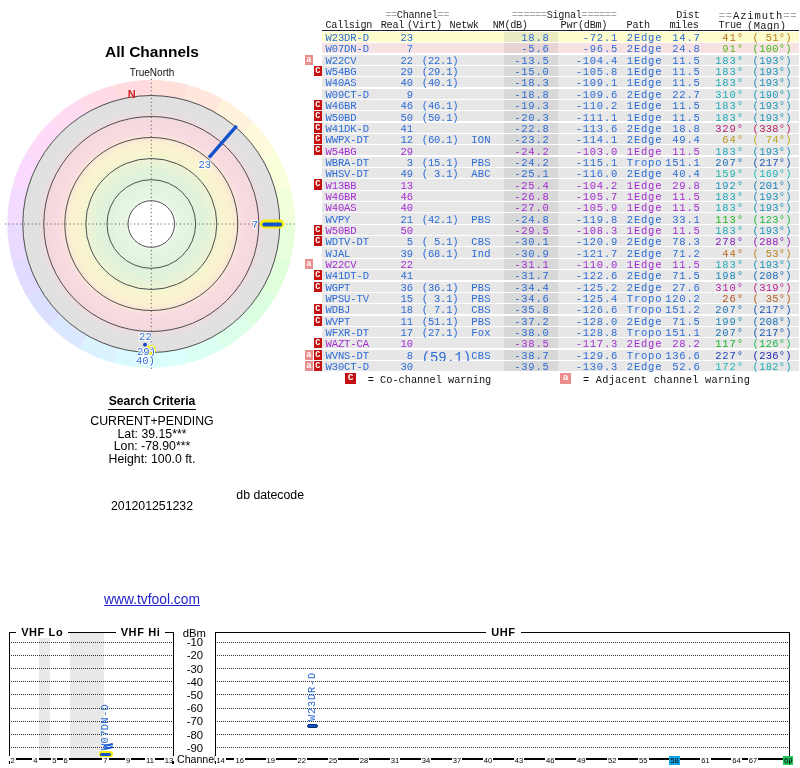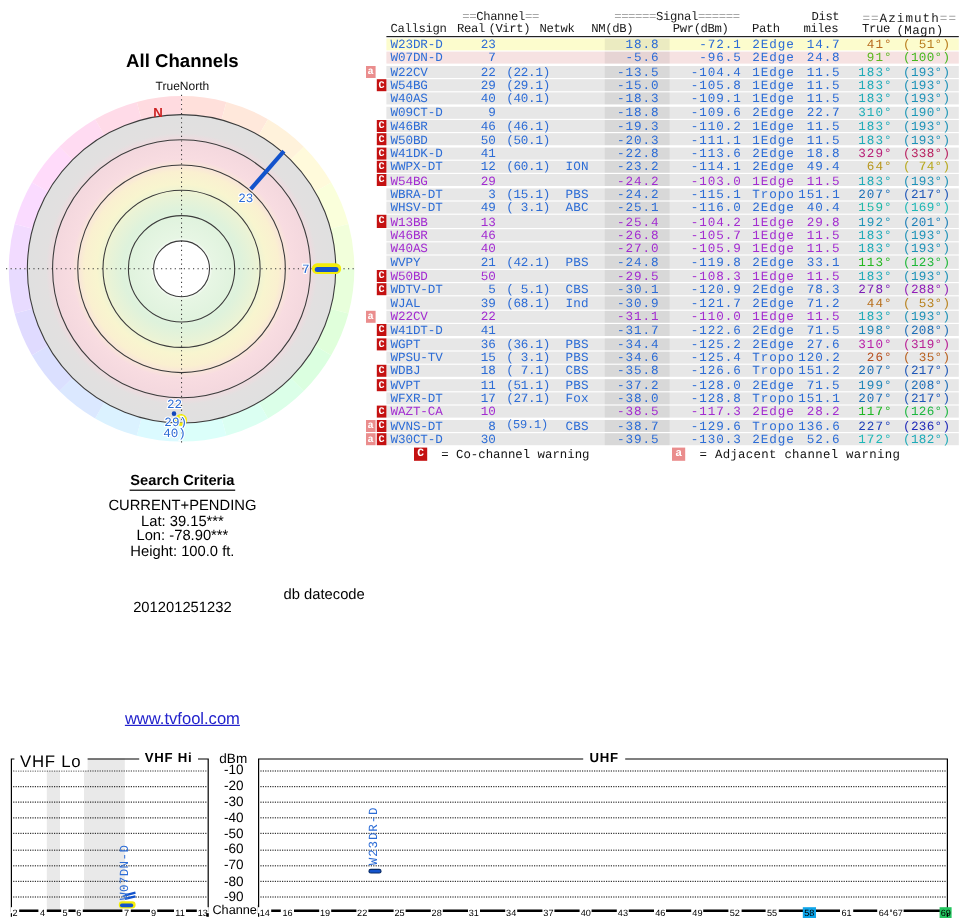--- a/index.html
+++ b/index.html
@@ -406,21 +406,21 @@
 <span class="abs mono" style="left:626.8px;top:338.4px;font-size:10.5px;letter-spacing:0.8px;color:#a32cd1;">2Edge</span>
 <span class="abs mono" style="right:99.5px;top:338.4px;font-size:10.5px;letter-spacing:0.75px;color:#a32cd1;">28.2</span>
 <span class="abs mono" style="right:56.2px;top:338.4px;font-size:10.5px;letter-spacing:0.85px;color:hsl(122,72%,42%);">117°</span>
 <span class="abs mono" style="left:752.6px;top:338.4px;font-size:10.5px;letter-spacing:0.25px;color:hsl(134,72%,42%);">(126°)</span>
 <div class="abs" style="left:321.5px;top:349.60px;width:477px;height:10.2px;background:#e7e7e7"></div>
 <div class="abs" style="left:504px;top:349.60px;width:54px;height:10.2px;background:rgba(90,90,90,0.10)"></div>
 <div class="abs mono" style="left:304.5px;top:349.60px;width:8.6px;height:10.2px;background:#ea8d8d;color:#fff;font-size:8.5px;line-height:10.2px;text-align:center;font-weight:bold">a</div>
 <div class="abs mono" style="left:313.6px;top:349.60px;width:8.6px;height:10.2px;background:#c41111;color:#fff;font-size:8.5px;line-height:10.2px;text-align:center;font-weight:bold">C</div>
 <span class="abs mono" style="left:325.5px;top:349.8px;font-size:10.5px;letter-spacing:-0.1px;color:#2c6cd6;">WVNS-DT</span>
 <span class="abs mono" style="right:387.0px;top:349.8px;font-size:10.5px;letter-spacing:-0.1px;color:#2c6cd6;">8</span>
-<span class="abs mono" style="left:421.8px;top:349.8px;font-size:10px;letter-spacing:-0.2px;color:#2c6cd6;">(59.1)</span>
+<span class="abs mono" style="left:421.8px;top:349.8px;font-size:14px;letter-spacing:-0.2px;color:#2c6cd6;">(59.1)</span>
 <span class="abs mono" style="left:471.2px;top:349.8px;font-size:10.5px;letter-spacing:0.2px;color:#2c6cd6;">CBS</span>
 <span class="abs mono" style="right:250.5px;top:349.8px;font-size:10.5px;letter-spacing:0.75px;color:#2c6cd6;">-38.7</span>
 <span class="abs mono" style="right:182.0px;top:349.8px;font-size:10.5px;letter-spacing:0.75px;color:#2c6cd6;">-129.6</span>
 <span class="abs mono" style="left:626.8px;top:349.8px;font-size:10.5px;letter-spacing:0.8px;color:#2c6cd6;">Tropo</span>
 <span class="abs mono" style="right:99.5px;top:349.8px;font-size:10.5px;letter-spacing:0.75px;color:#2c6cd6;">136.6</span>
 <span class="abs mono" style="right:56.2px;top:349.8px;font-size:10.5px;letter-spacing:0.85px;color:hsl(227,72%,42%);">227°</span>
 <span class="abs mono" style="left:752.6px;top:349.8px;font-size:10.5px;letter-spacing:0.25px;color:hsl(236,72%,42%);">(236°)</span>
 <div class="abs" style="left:321.5px;top:360.95px;width:477px;height:10.2px;background:#e7e7e7"></div>
 <div class="abs" style="left:504px;top:360.95px;width:54px;height:10.2px;background:rgba(90,90,90,0.10)"></div>
 <div class="abs mono" style="left:304.5px;top:360.95px;width:8.6px;height:10.2px;background:#ea8d8d;color:#fff;font-size:8.5px;line-height:10.2px;text-align:center;font-weight:bold">a</div>
@@ -461,21 +461,21 @@
 <div class="abs" style="left:214.6px;top:632.1px;width:575.4px;height:128.39999999999998px;border:1.5px solid #000;border-bottom:2px solid #000"></div>
 <div class="abs" style="left:216.6px;top:641.5px;width:571.4px;height:0;border-top:1px dotted #333"></div>
 <div class="abs" style="left:216.6px;top:654.7px;width:571.4px;height:0;border-top:1px dotted #333"></div>
 <div class="abs" style="left:216.6px;top:667.9px;width:571.4px;height:0;border-top:1px dotted #333"></div>
 <div class="abs" style="left:216.6px;top:681.1px;width:571.4px;height:0;border-top:1px dotted #333"></div>
 <div class="abs" style="left:216.6px;top:694.3px;width:571.4px;height:0;border-top:1px dotted #333"></div>
 <div class="abs" style="left:216.6px;top:707.5px;width:571.4px;height:0;border-top:1px dotted #333"></div>
 <div class="abs" style="left:216.6px;top:720.7px;width:571.4px;height:0;border-top:1px dotted #333"></div>
 <div class="abs" style="left:216.6px;top:733.9px;width:571.4px;height:0;border-top:1px dotted #333"></div>
 <div class="abs" style="left:216.6px;top:747.1px;width:571.4px;height:0;border-top:1px dotted #333"></div>
-<div class="abs" style="left:2.200000000000003px;top:625.6px;width:80px;text-align:center;font-size:0"><span style="background:#fff;font-size:14px;font-weight:normal;letter-spacing:0.6px;padding:0 5px">VHF&nbsp;Lo</span></div>
+<div class="abs" style="left:2.200000000000003px;top:625.6px;width:80px;text-align:center;font-size:0"><span style="background:#fff;font-size:11px;font-weight:bold;letter-spacing:0.6px;padding:0 5px">VHF&nbsp;Lo</span></div>
 <div class="abs" style="left:100.5px;top:625.6px;width:80px;text-align:center;font-size:0"><span style="background:#fff;font-size:11px;font-weight:bold;letter-spacing:0.6px;padding:0 5px">VHF&nbsp;Hi</span></div>
 <div class="abs" style="left:463.5px;top:625.6px;width:80px;text-align:center;font-size:0"><span style="background:#fff;font-size:11px;font-weight:bold;letter-spacing:0.6px;padding:0 5px">UHF</span></div>
 <div class="abs" style="right:594px;top:627.2px;font-size:11.3px;color:#000">dBm</div>
 <div class="abs" style="right:597px;top:636.2px;font-size:11.3px;color:#000">-10</div>
 <div class="abs" style="right:597px;top:649.4px;font-size:11.3px;color:#000">-20</div>
 <div class="abs" style="right:597px;top:662.6px;font-size:11.3px;color:#000">-30</div>
 <div class="abs" style="right:597px;top:675.8px;font-size:11.3px;color:#000">-40</div>
 <div class="abs" style="right:597px;top:689.0px;font-size:11.3px;color:#000">-50</div>
 <div class="abs" style="right:597px;top:702.2px;font-size:11.3px;color:#000">-60</div>
 <div class="abs" style="right:597px;top:715.4px;font-size:11.3px;color:#000">-70</div>
@@ -501,21 +501,21 @@
 <div class="abs" style="left:447.0px;top:756.2px;width:20px;text-align:center;font-size:0"><span style="background:#fff;font-size:7.6px;padding:0 1px">37</span></div>
 <div class="abs" style="left:478.1px;top:756.2px;width:20px;text-align:center;font-size:0"><span style="background:#fff;font-size:7.6px;padding:0 1px">40</span></div>
 <div class="abs" style="left:509.1px;top:756.2px;width:20px;text-align:center;font-size:0"><span style="background:#fff;font-size:7.6px;padding:0 1px">43</span></div>
 <div class="abs" style="left:540.2px;top:756.2px;width:20px;text-align:center;font-size:0"><span style="background:#fff;font-size:7.6px;padding:0 1px">46</span></div>
 <div class="abs" style="left:571.2px;top:756.2px;width:20px;text-align:center;font-size:0"><span style="background:#fff;font-size:7.6px;padding:0 1px">49</span></div>
 <div class="abs" style="left:602.3px;top:756.2px;width:20px;text-align:center;font-size:0"><span style="background:#fff;font-size:7.6px;padding:0 1px">52</span></div>
 <div class="abs" style="left:633.3px;top:756.2px;width:20px;text-align:center;font-size:0"><span style="background:#fff;font-size:7.6px;padding:0 1px">55</span></div>
 <div class="abs" style="left:664.4px;top:756.2px;width:20px;text-align:center;font-size:0"><span style="background:#0ea5e9;font-size:7.6px;padding:0 1px">58</span></div>
 <div class="abs" style="left:695.5px;top:756.2px;width:20px;text-align:center;font-size:0"><span style="background:#fff;font-size:7.6px;padding:0 1px">61</span></div>
 <div class="abs" style="left:726.5px;top:756.2px;width:20px;text-align:center;font-size:0"><span style="background:#fff;font-size:7.6px;padding:0 1px">64</span></div>
-<div class="abs" style="left:743px;top:756.2px;width:20px;font-size:0"><span style="background:#fff;font-size:7.6px;padding:0 1px">67</span></div>
+<div class="abs" style="left:743px;top:756.2px;width:20px;text-align:center;font-size:0"><span style="background:#fff;font-size:7.6px;padding:0 1px">67</span></div>
 <div class="abs" style="left:778.2px;top:756.2px;width:20px;text-align:center;font-size:0"><span style="background:#22c55e;font-size:7.6px;padding:0 1px">69</span></div>
 <div class="abs" style="left:8.5px;top:760.5px;width:1.5px;height:3px;background:#000"></div>
 <div class="abs" style="left:172.4px;top:760.5px;width:1.5px;height:3px;background:#000"></div>
 <div class="abs" style="left:214.6px;top:760.5px;width:1.5px;height:3px;background:#000"></div>
 <div class="abs" style="left:788.6px;top:760.5px;width:1.5px;height:3px;background:#000"></div>
 <div class="abs" style="left:306.6px;top:723.6px;width:11px;height:4.8px;background:#1353cc;border:1px solid #0a2c66;border-radius:2px"></div>
 <div class="abs mono" style="left:287.1px;top:690px;width:50px;text-align:left;font-size:10.4px;color:#2c6cd6;transform:rotate(-90deg);letter-spacing:0.75px">W23DR-D</div>
 <div class="abs" style="left:99px;top:751.4px;width:13.5px;height:5.6px;background:#f2ec0a;border-radius:2.8px"></div>
 <div class="abs" style="left:100.3px;top:752.6px;width:11px;height:3.3px;background:#1353cc;border-radius:1.6px"></div>
 <div class="abs" style="left:104.2px;top:744.4px;width:9px;height:1.8px;background:#1353cc;transform:rotate(-14deg)"></div>

